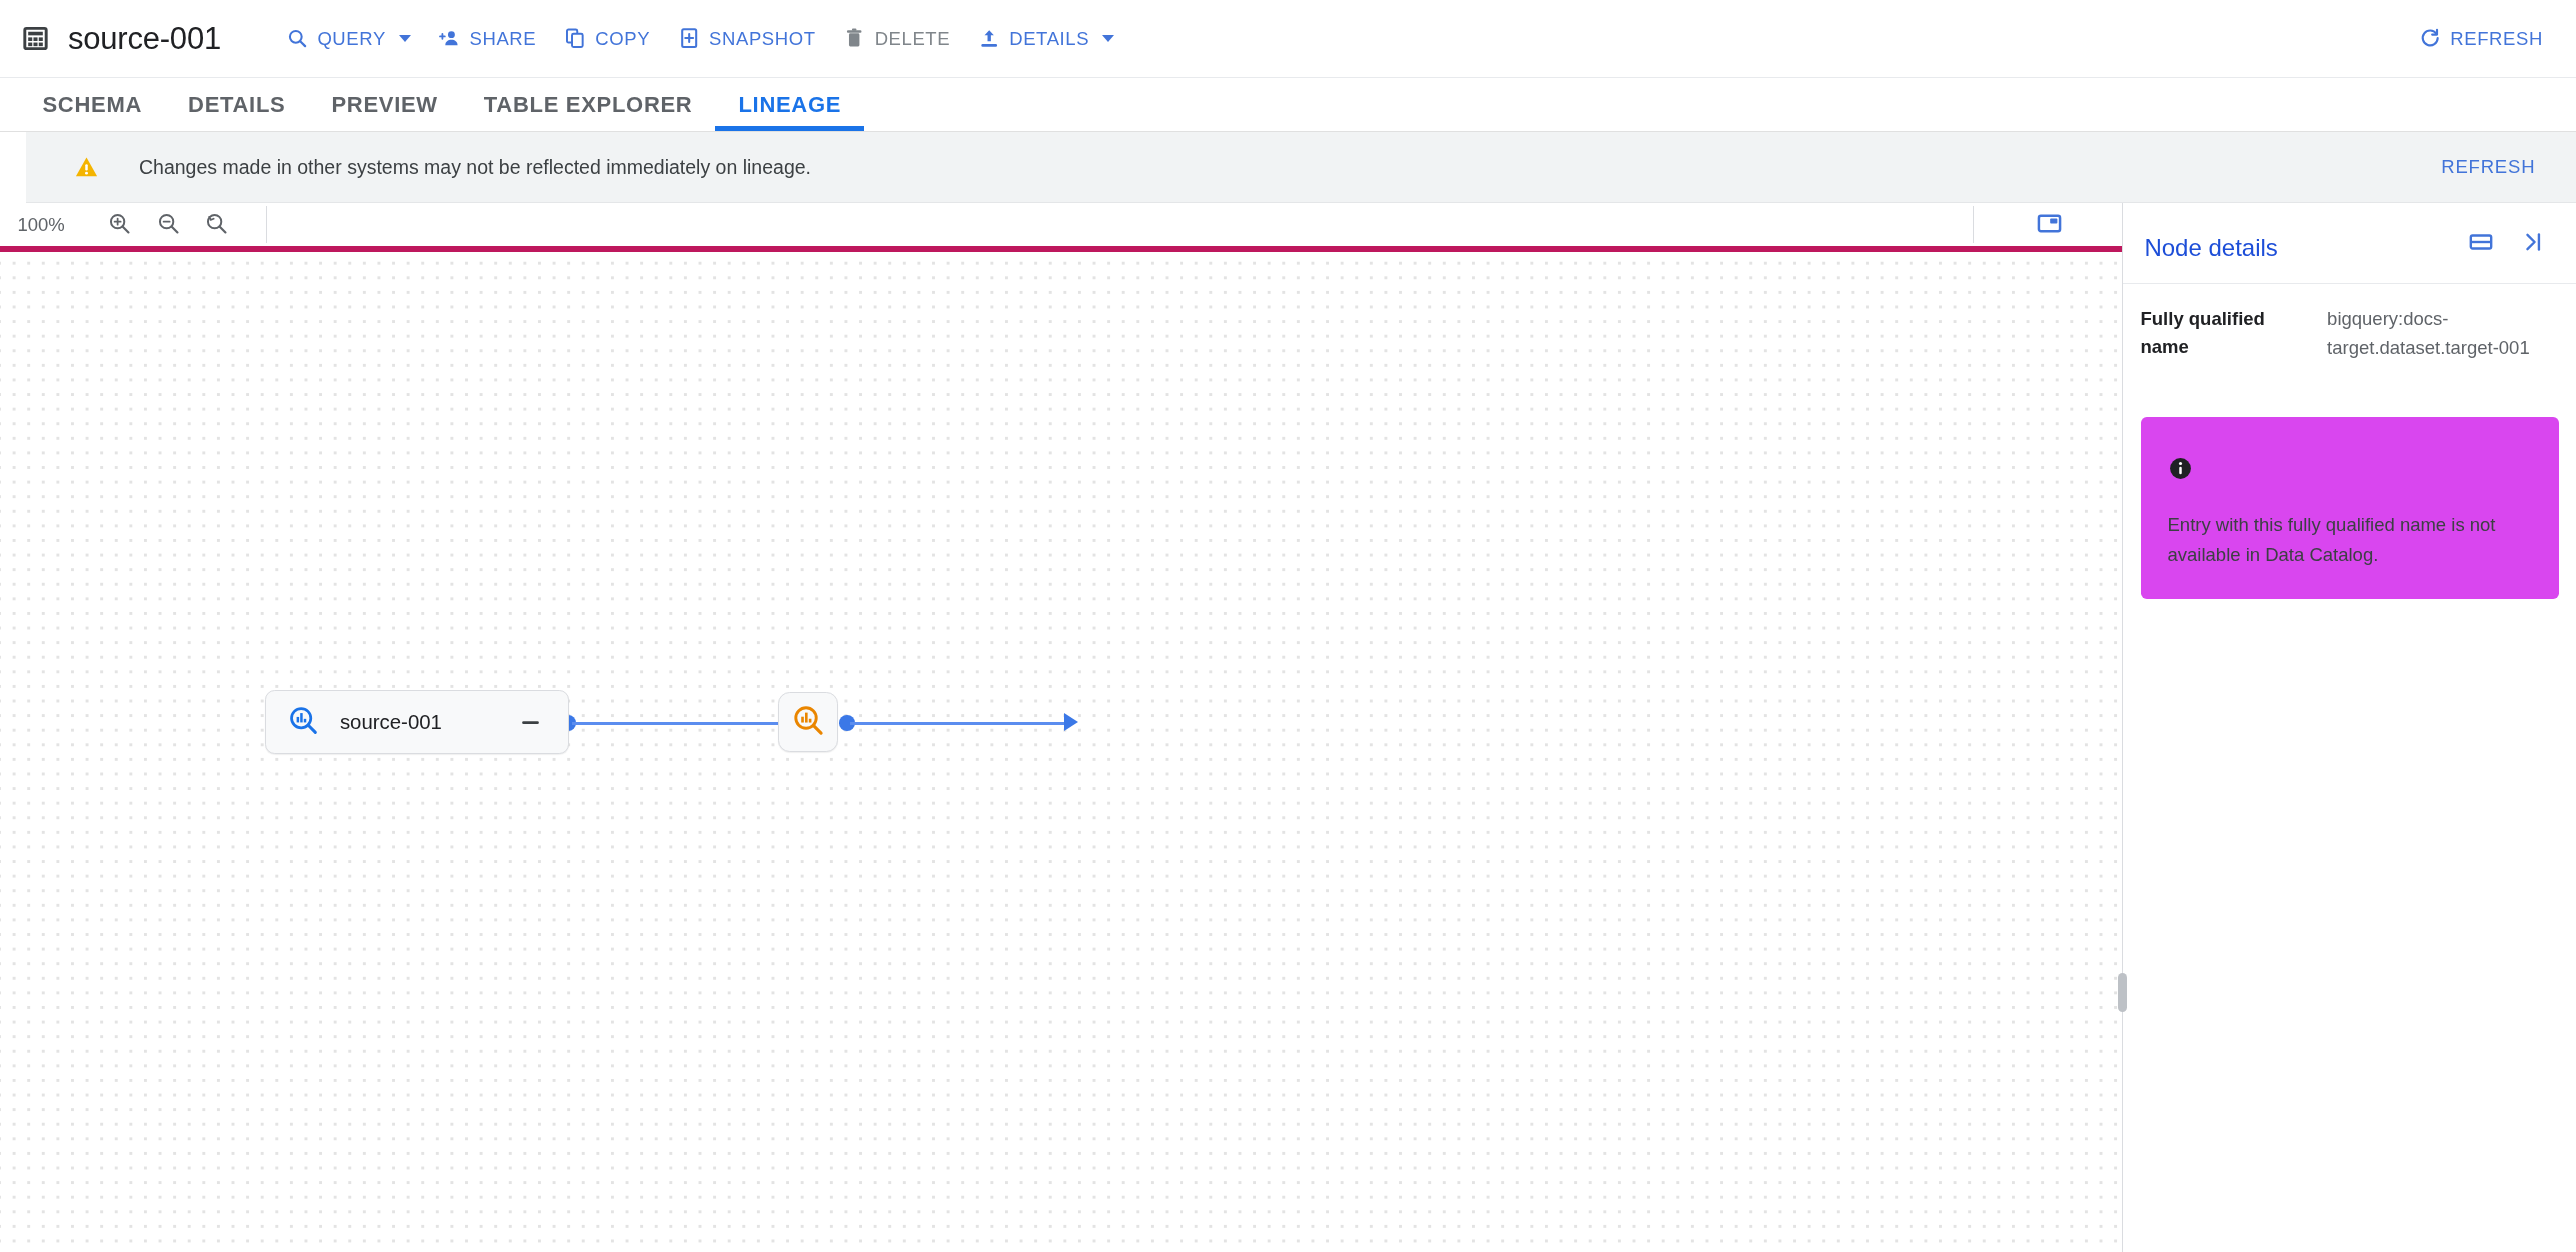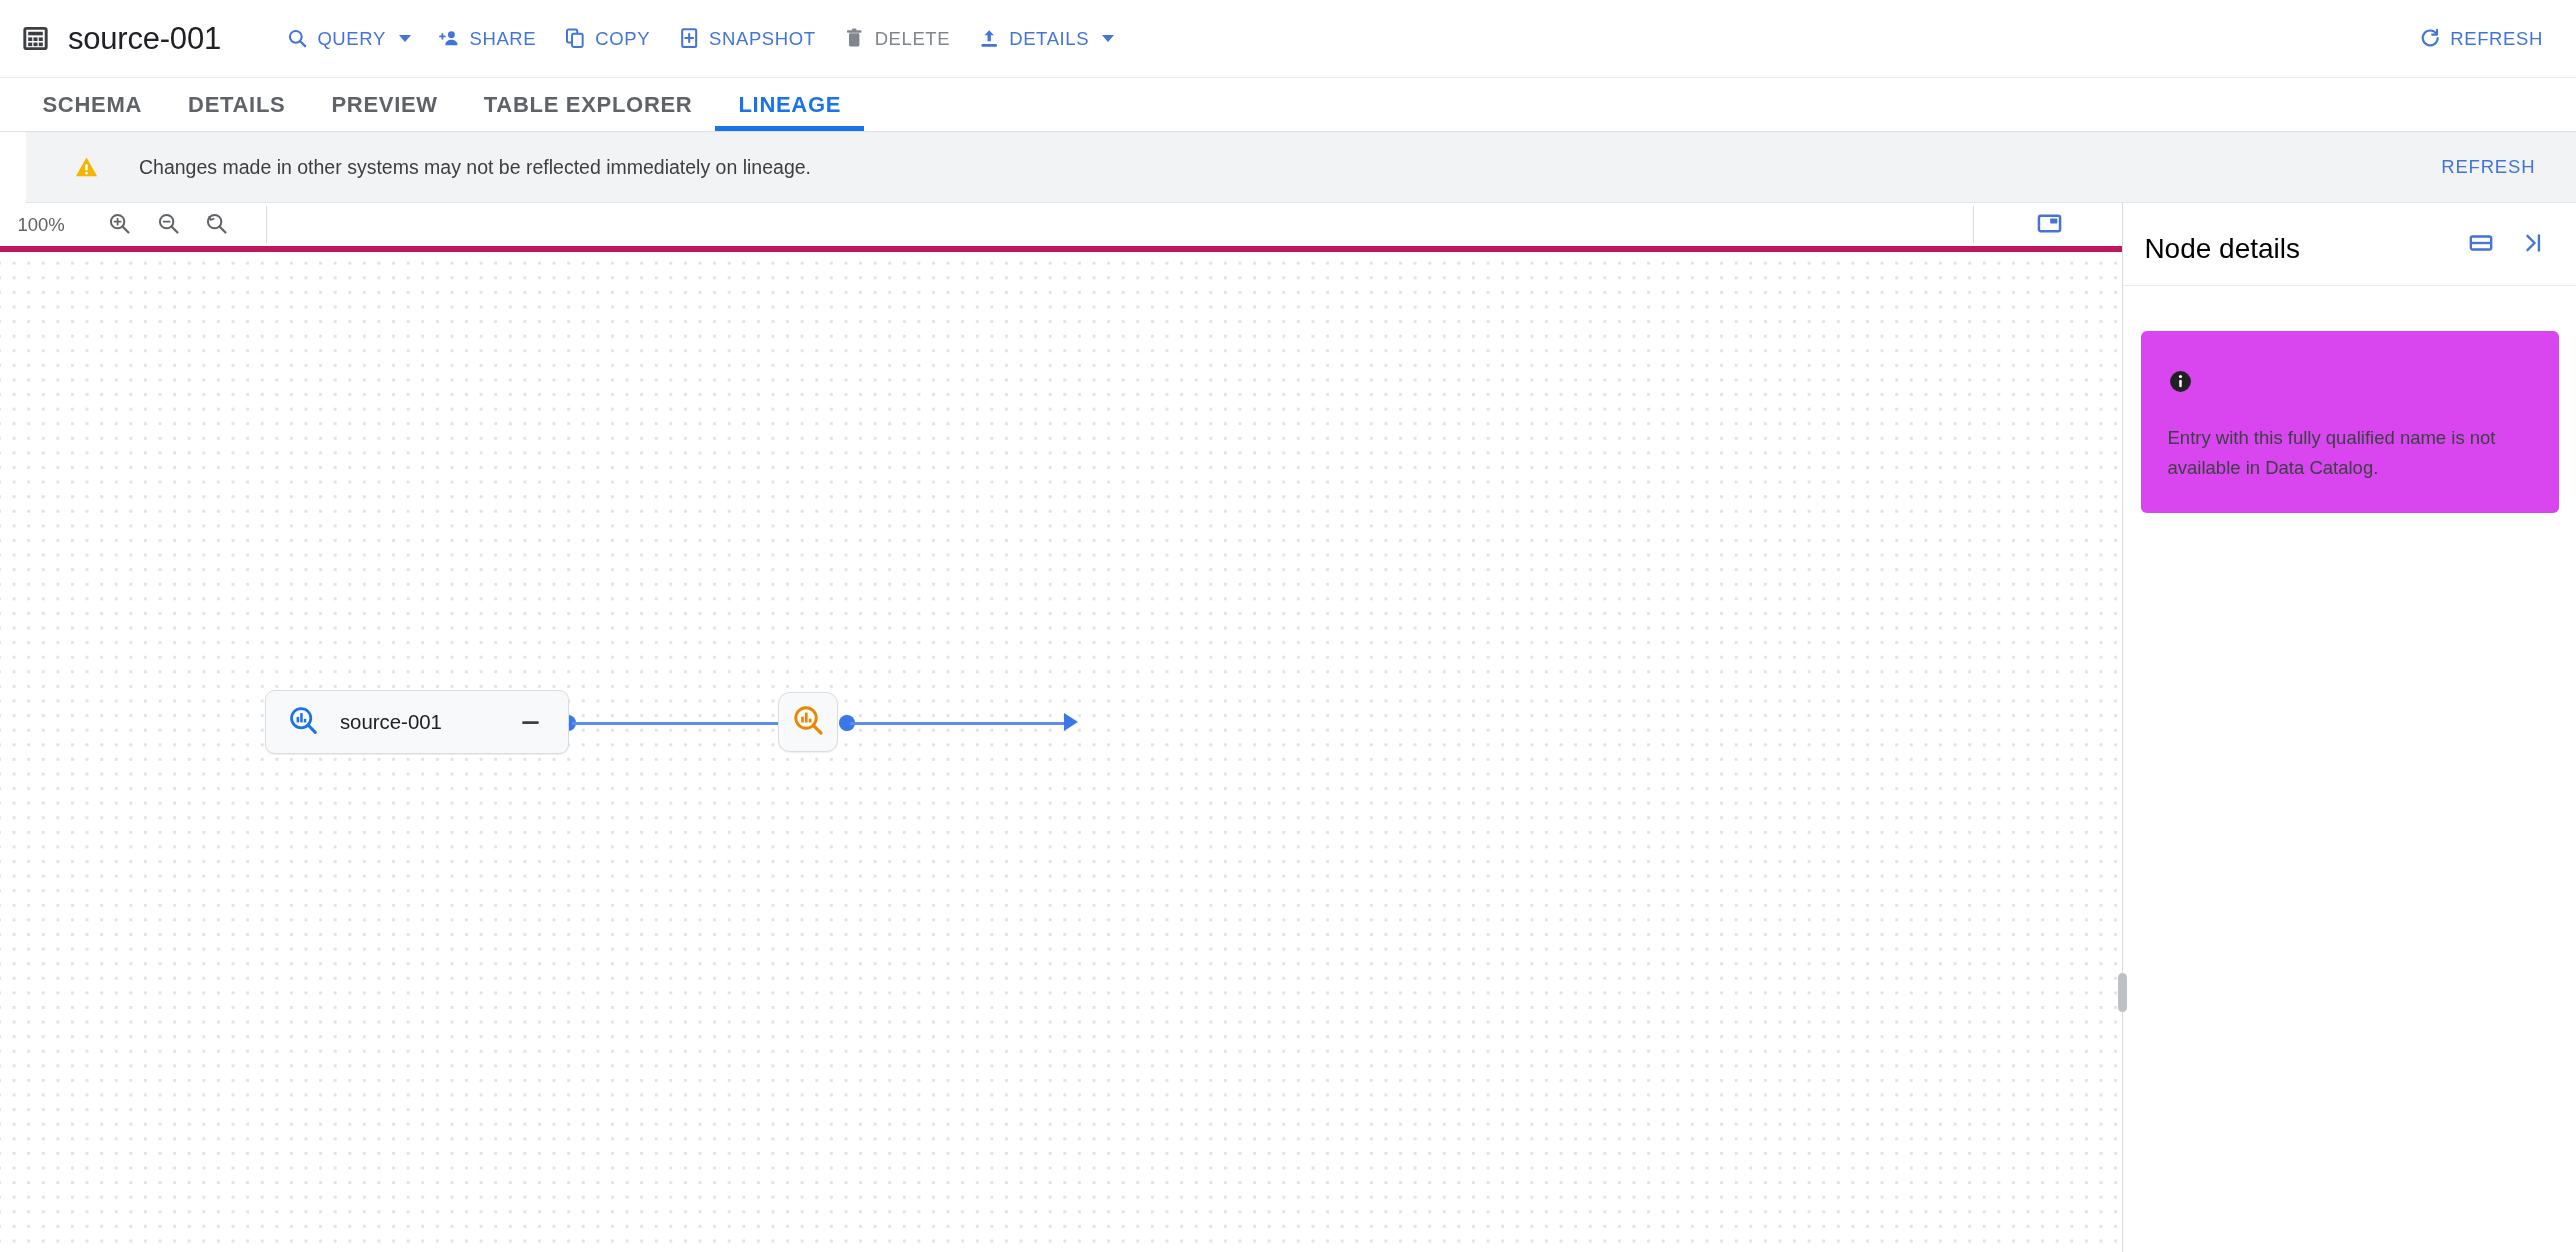--- a/index.html
+++ b/index.html
@@ -235,21 +235,21 @@
     background: #fff;
     display: flex;
     flex-direction: column;
   }
   #details-header {
     display: flex;
     align-items: center;
     padding: 21.4px 25px 19.5px 21.4px;
     border-bottom: 1px solid #e8eaed;
   }
-  #details-title { font-size: 28px; color: #000000; font-weight: 400; flex: 1 1 auto; margin-top: 9px; }
+  #details-title { font-size: 24px; color: #1d4ed8; font-weight: 400; flex: 1 1 auto; margin-top: 9px; }
   .panel-icon-btn {
     width: 39px; height: 39px;
     display:flex;align-items:center;justify-content:center;
     background:transparent;border:none;cursor:pointer;
     margin-left: 11.7px;
   }
   #fqn-row {
     display: flex;
     padding: 21.4px 25px 9.7px 17.5px;
     gap: 13.6px;
@@ -503,20 +503,24 @@
       <button class="panel-icon-btn">
         <span>
           <svg width="26" height="26" viewBox="0 0 24 24">
               <path d="M7.8 5.4L14.4 12l-6.6 6.6" fill="none" stroke="#4274d9" stroke-width="2.2" stroke-linecap="round" stroke-linejoin="round"></path>
               <line x1="18.4" y1="5" x2="18.4" y2="19" stroke="#4274d9" stroke-width="2.2" stroke-linecap="round"></line>
             </svg>
         </span>
       </button>
     </div>
 
+    <div id="fqn-row">
+      <span id="fqn-label">Fully qualified name</span>
+      <span id="fqn-value">bigquery:docs-target.dataset.target-001</span>
+    </div>
 
     <div id="catalog-note">
       <span id="catalog-note-icon">
         <svg width="25" height="25" viewBox="0 0 24 24">
             <circle cx="12" cy="12" r="10" fill="#202124"></circle>
             <rect x="10.8" y="10.4" width="2.4" height="7" rx="1.2" fill="#fff"></rect>
             <circle cx="12" cy="7.2" r="1.5" fill="#fff"></circle>
           </svg>
       </span>
       <span id="catalog-note-text">Entry with this fully qualified name is not available in Data Catalog.</span>

